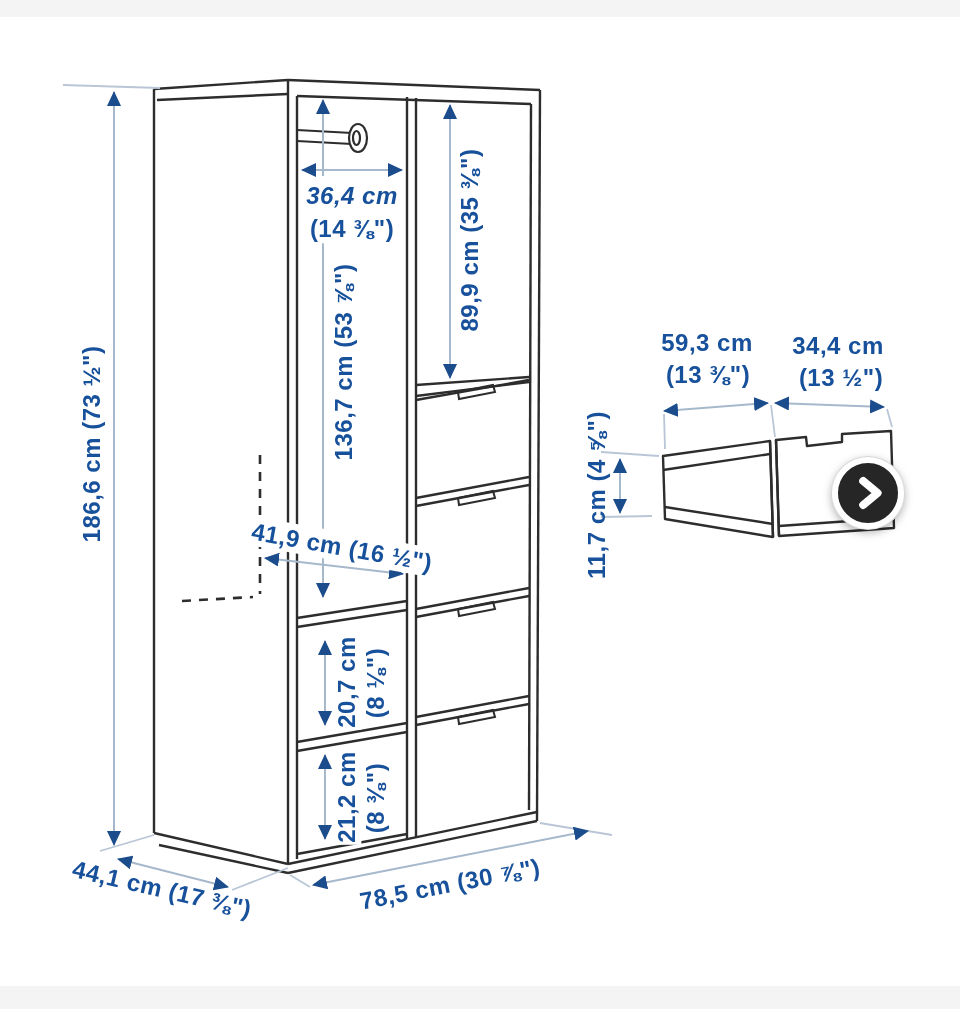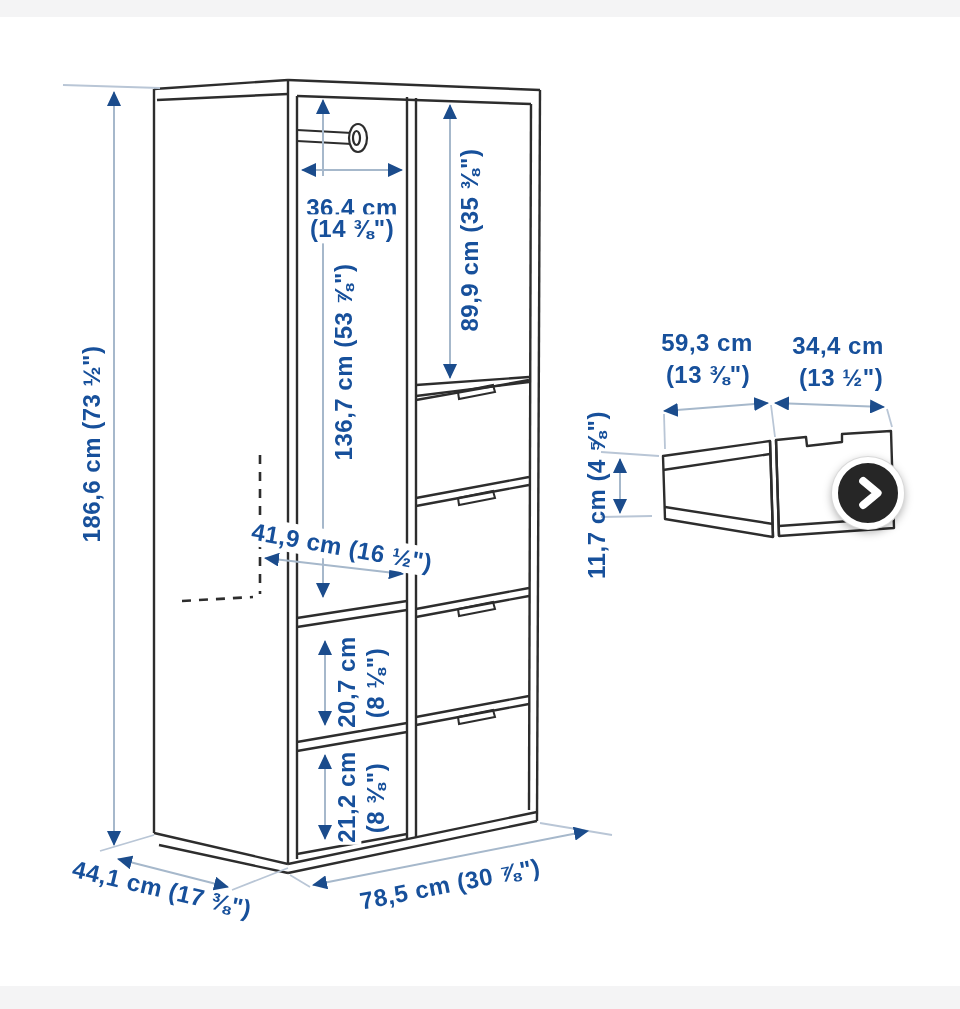--- a/index.html
+++ b/index.html
@@ -130,21 +130,21 @@
       <path d="M265,558 L403,574" marker-start="url(#arr)" marker-end="url(#arr)"></path>
       <path d="M325,641 L325,725" marker-start="url(#arr)" marker-end="url(#arr)"></path>
       <path d="M325,755 L325,839" marker-start="url(#arr)" marker-end="url(#arr)"></path>
       <path d="M664,411 L768,403" marker-start="url(#arr)" marker-end="url(#arr)"></path>
       <path d="M775,403 L884,407" marker-start="url(#arr)" marker-end="url(#arr)"></path>
       <path d="M620,459 L620,513" marker-start="url(#arr)" marker-end="url(#arr)"></path>
     </g>
   </svg>
 
   <div class="lbl r90" style="left:92px;top:444px;">186,6 cm (73 ½")</div>
-  <div class="lbl haloed" style="left:352px;top:208px;">36,4 cm</div>
+  <div class="lbl haloed" style="left:352px;top:196px;font-style:italic;">36,4 cm</div>
   <div class="lbl haloed" style="left:352px;top:229px;">(14 ⅜")</div>
   <div class="lbl r90" style="left:344px;top:362px;">136,7 cm (53 ⅞")</div>
   <div class="lbl r90" style="left:470px;top:240px;">89,9 cm (35 ⅜")</div>
   <div class="lbl r10 haloed" style="left:342px;top:547px;">41,9 cm (16 ½")</div>
   <div class="lbl r90 haloed" style="left:347px;top:682px;">20,7 cm</div>
   <div class="lbl r90 haloed" style="left:376px;top:683px;">(8 ⅛")</div>
   <div class="lbl r90 haloed" style="left:347px;top:797px;">21,2 cm</div>
   <div class="lbl r90 haloed" style="left:376px;top:798px;">(8 ⅜")</div>
   <div class="lbl r13" style="left:162px;top:889px;">44,1 cm (17 ⅜")</div>
   <div class="lbl rm11" style="left:450px;top:884px;">78,5 cm (30 ⅞")</div>

